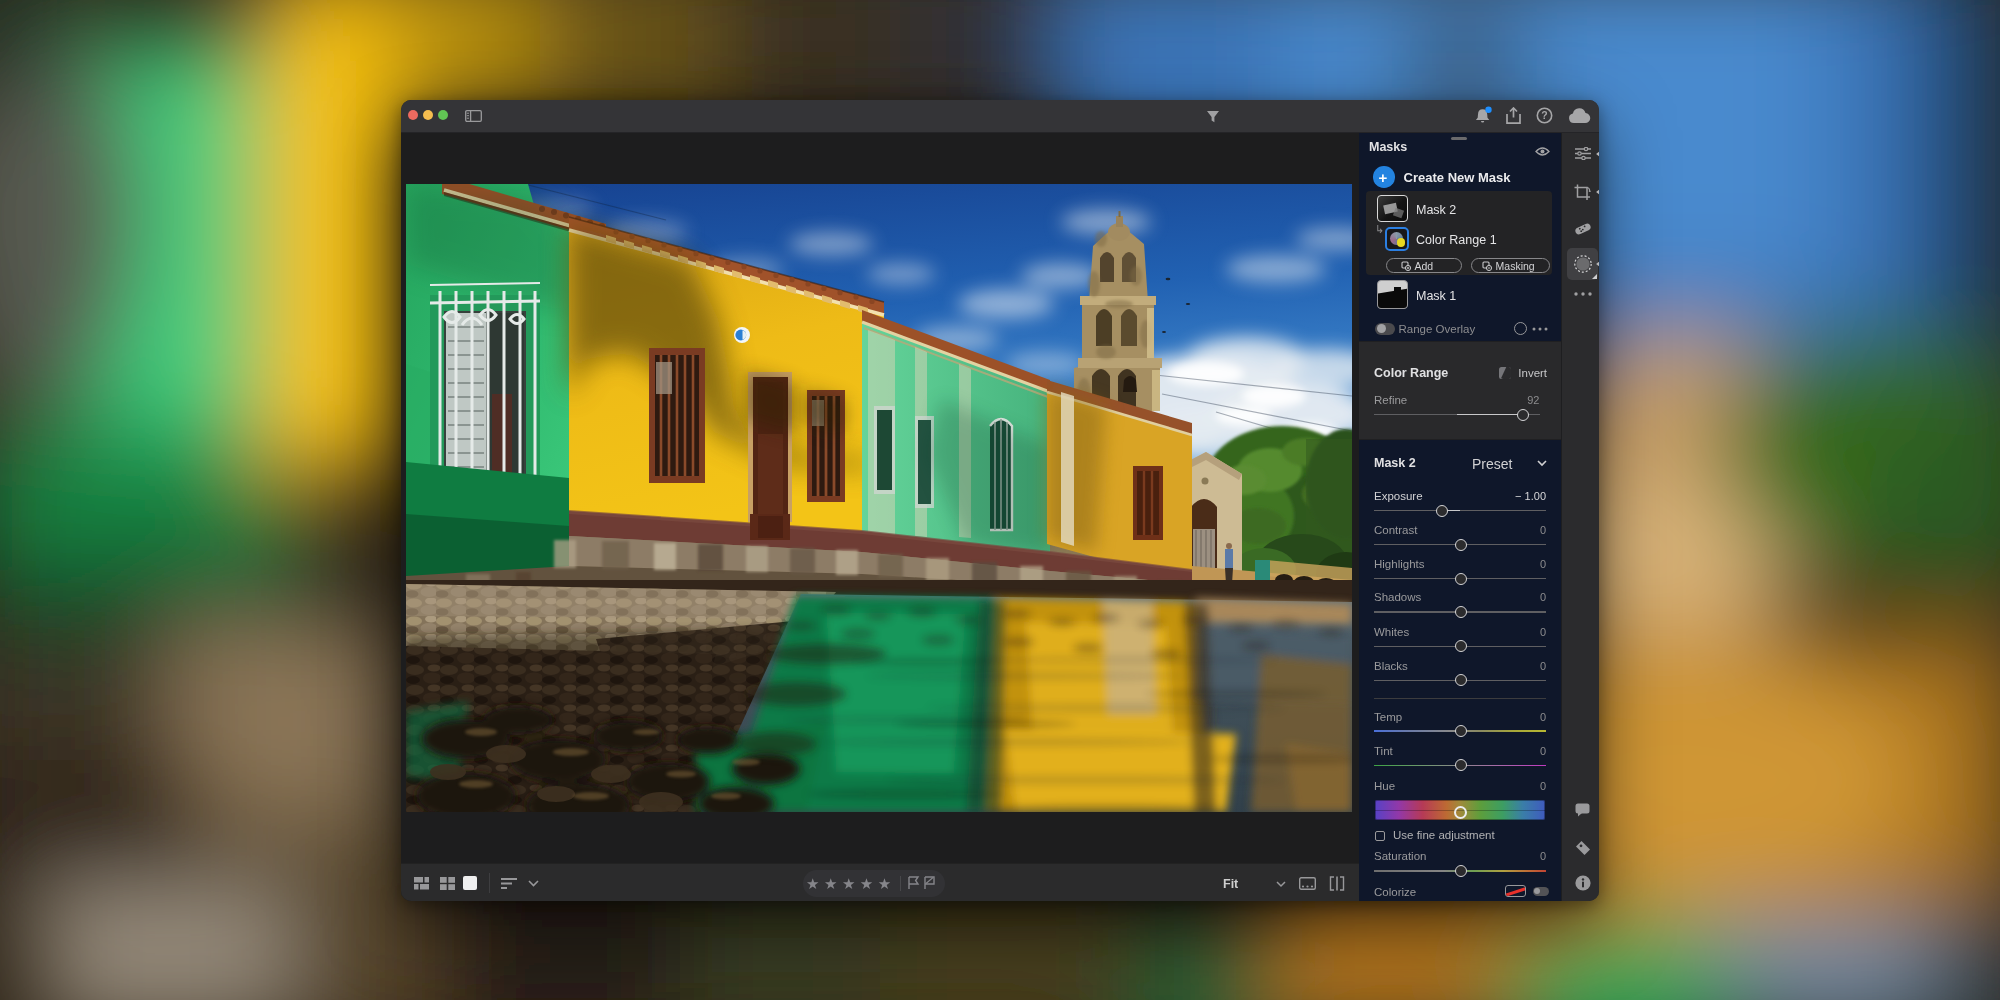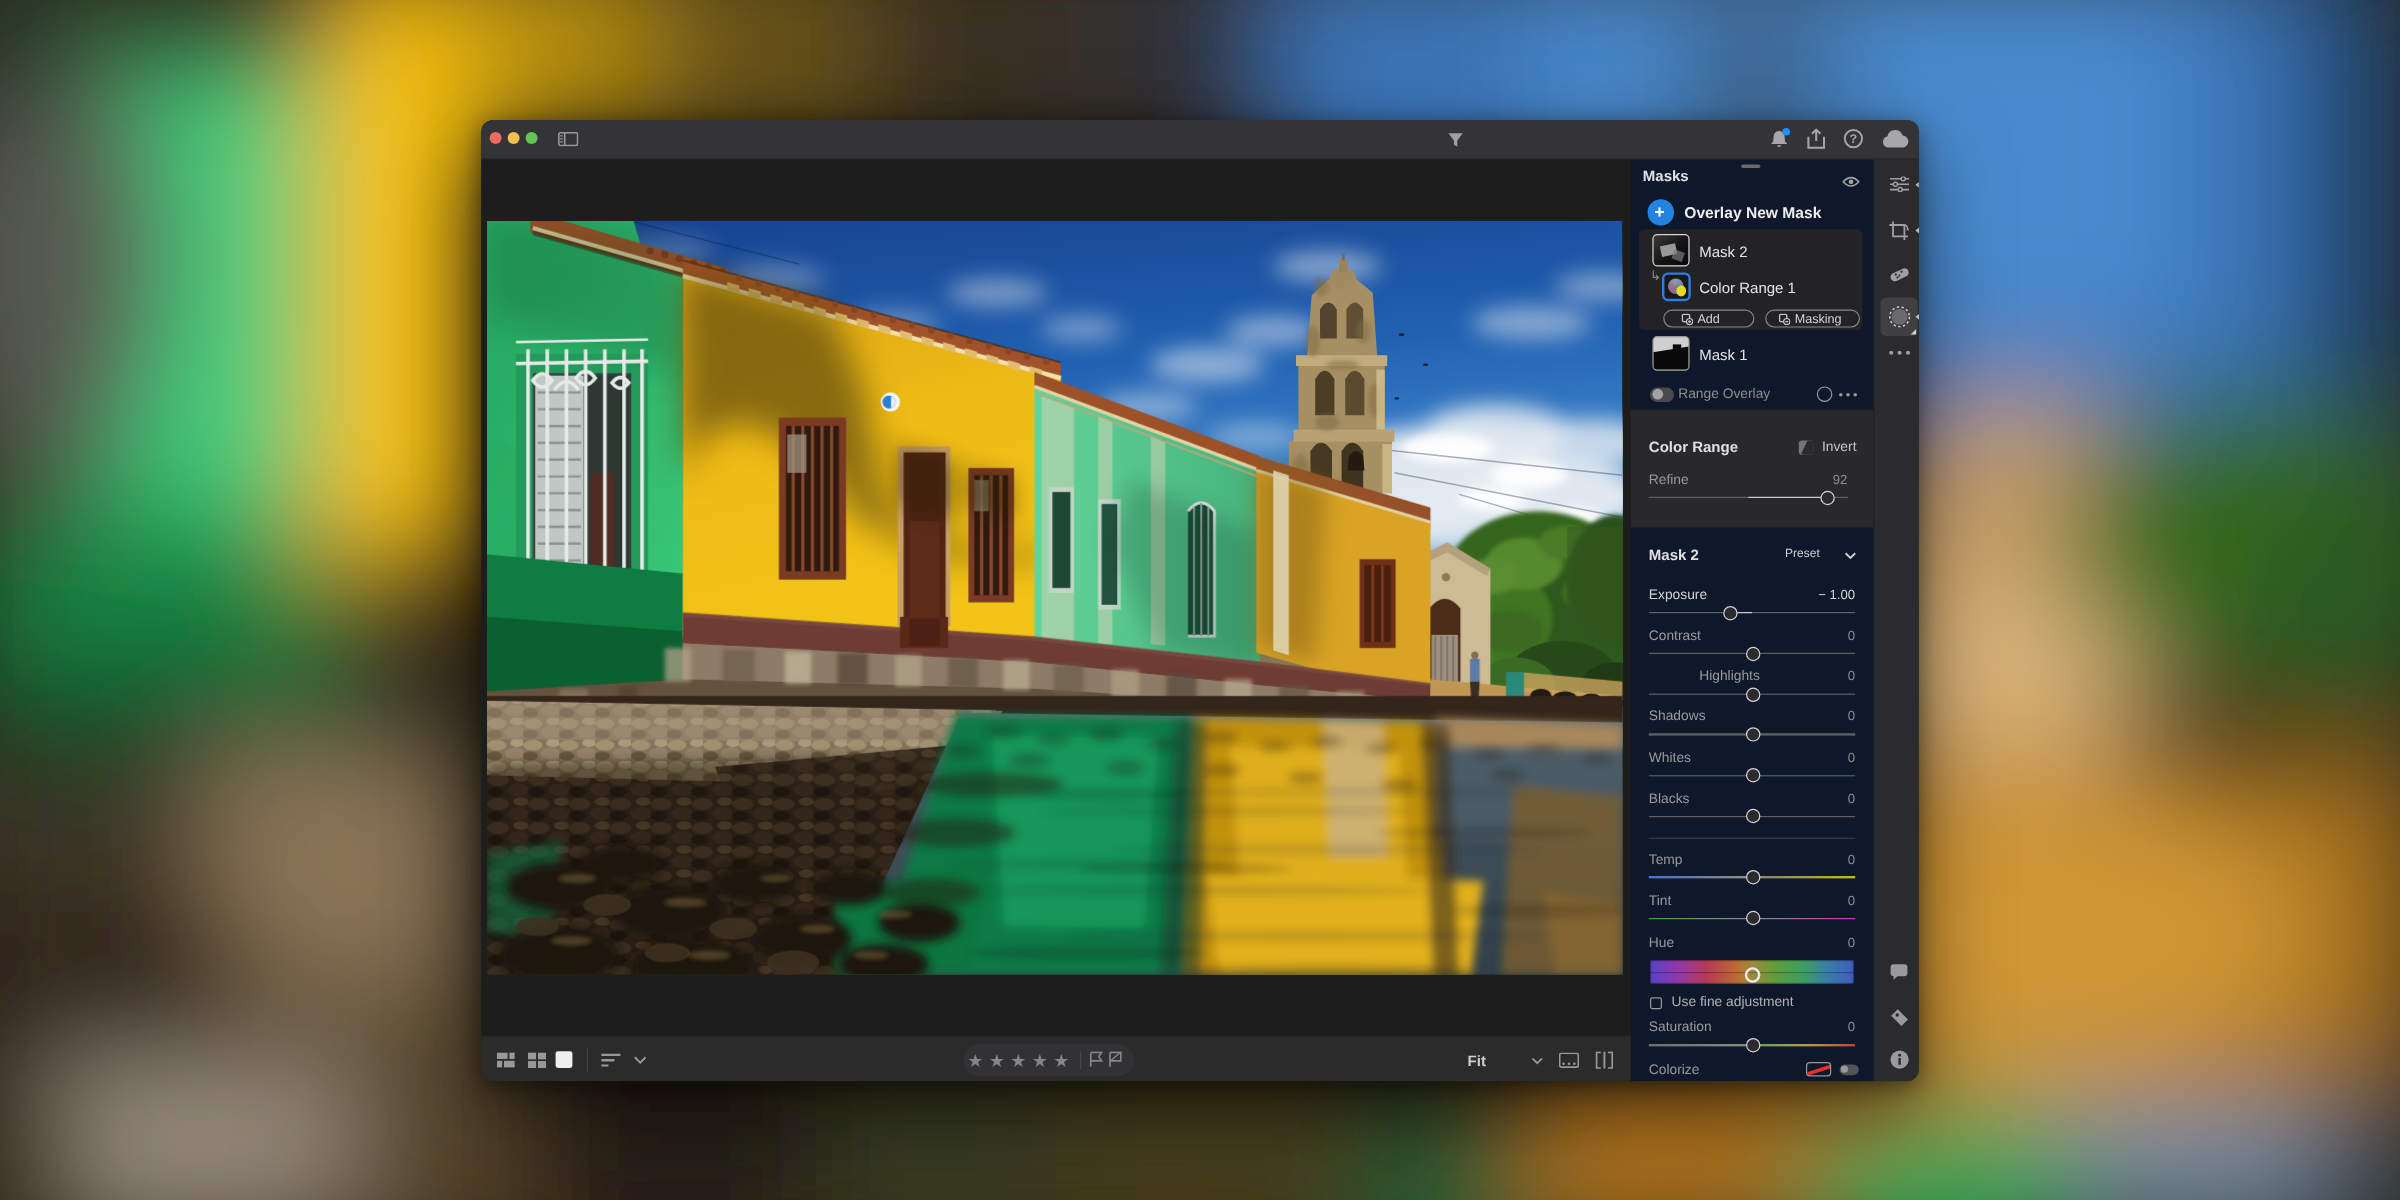--- a/index.html
+++ b/index.html
@@ -645,21 +645,21 @@
   </div>
   <div id="panel">
     <div class="abs" style="left:91.5px;top:4px;width:16px;height:3px;border-radius:1.5px;background:#6a6a6c;"></div>
     <span class="t" style="left:10px;top:6.5px;font-size:12.5px;font-weight:bold;color:#e2e2e4;">Masks</span>
     <svg class="abs" style="left:176px;top:13px" width="15" height="11" viewBox="0 0 15 11">
       <path d="M1,5.5 Q7.5,-1.5 14,5.5 Q7.5,12.5 1,5.5 Z" fill="none" stroke="#a2a2a4" stroke-width="1.3"></path>
       <circle cx="7.5" cy="5.5" r="2" fill="#a2a2a4"></circle>
     </svg>
     <div class="abs" style="left:14px;top:33px;width:21.6px;height:21.6px;border-radius:50%;background:#2383e0;"></div>
     <span class="t" style="left:19.5px;top:35.5px;font-size:15px;font-weight:bold;color:#fff;">+</span>
-    <span class="t" style="left:44.6px;top:37.1px;font-size:13px;font-weight:bold;color:#ececee;">Overlay New Mask</span>
+    <span class="t" style="left:44.6px;top:37.1px;font-size:13px;font-weight:bold;color:#ececee;">Create New Mask</span>
     <div class="abs" style="left:7px;top:58px;width:185.5px;height:83.5px;background:#232325;border-radius:4px;"></div>
     <div class="abs" style="left:17.6px;top:61.9px;width:31.3px;height:26.7px;border-radius:4px;border:1.5px solid #d8d8d8;box-sizing:border-box;background:linear-gradient(135deg,#3a3a3a 0%,#141414 55%,#0a0a0a 100%);overflow:hidden;">
       <div class="abs" style="left:6px;top:8px;width:13px;height:9px;background:#b8b8b8;transform:rotate(-12deg);opacity:.8"></div>
       <div class="abs" style="left:16px;top:13px;width:9px;height:8px;background:#7a7a7a;transform:rotate(20deg);opacity:.7"></div>
     </div>
     <span class="t" style="left:57px;top:70px;font-size:12.5px;color:#e4e4e6;">Mask 2</span>
     <span class="t" style="left:16px;top:90px;font-size:11px;color:#8a8a8c;">↳</span>
     <div class="abs" style="left:25.8px;top:94.4px;width:23.8px;height:23.8px;border-radius:5px;border:2px solid #2b7fe2;box-sizing:border-box;background:#18181a;overflow:hidden;">
       <div class="abs" style="left:3px;top:3px;width:13px;height:13px;border-radius:50%;background:conic-gradient(#8a9aa8,#5a7a9a,#9a6a8a,#8a9aa8);"></div>
       <div class="abs" style="left:10px;top:9px;width:8.5px;height:8.5px;border-radius:50%;background:#e8d820;"></div>
@@ -701,34 +701,34 @@
     <div class="abs" style="left:140.3px;top:233.9px;width:12px;height:12px;border-radius:2.5px;background:#76767a;overflow:hidden;">
       <div class="abs" style="left:5px;top:-2px;width:10px;height:16px;background:#2b2b2d;transform:rotate(25deg);"></div>
     </div>
     <span class="t" style="left:159.3px;top:233.9px;font-size:11.5px;color:#c6c6c8;">Invert</span>
     <span class="t" style="left:15px;top:261.0px;font-size:11.5px;color:#9a9a9c;">Refine</span>
       <span class="t" style="left:130.5px;top:261.0px;width:50px;text-align:right;font-size:11px;color:#8c8c8e;">92</span>
       <div class="abs" style="left:15px;top:280.7px;width:165.5px;height:1.6px;background:#5f5f62;"></div>
       <div class="abs" style="left:97.7px;top:280.6px;width:66.1px;height:1.8px;background:#c8c8ca;"></div>
       <div class="abs" style="left:157.8px;top:275.5px;width:12px;height:12px;border-radius:50%;background:#2b2b2d;border:1.8px solid #d4d4d6;box-sizing:border-box;"></div>
     <span class="t" style="left:15px;top:322.9px;font-size:12.5px;font-weight:bold;color:#e0e0e2;">Mask 2</span>
-    <span class="t" style="left:113px;top:323.4px;width:60px;text-align:center;font-size:10px;color:#d0d0d2;">Preset</span>
+    <span class="t" style="left:113px;top:323.4px;width:60px;text-align:left;font-size:14px;color:#d0d0d2;">Preset</span>
     <svg class="abs" style="left:178px;top:327px" width="10" height="7" viewBox="0 0 10 7">
       <path d="M1,1 L5,5 L9,1" fill="none" stroke="#d0d0d2" stroke-width="1.6"></path>
     </svg>
     <span class="t" style="left:15px;top:356.9px;font-size:11.5px;color:#d2d2d4;">Exposure</span>
       <span class="t" style="left:137px;top:356.9px;width:50px;text-align:right;font-size:11px;color:#d6d6d8;">− 1.00</span>
       <div class="abs" style="left:15px;top:376.7px;width:172px;height:1.6px;background:#5f5f62;"></div>
       <div class="abs" style="left:82.6px;top:376.6px;width:18.9px;height:1.8px;background:#c8c8ca;"></div>
       <div class="abs" style="left:76.6px;top:371.5px;width:12px;height:12px;border-radius:50%;background:#2b2b2d;border:1.8px solid #d4d4d6;box-sizing:border-box;"></div>
     <span class="t" style="left:15px;top:390.9px;font-size:11.5px;color:#9a9a9c;">Contrast</span>
       <span class="t" style="left:137px;top:390.9px;width:50px;text-align:right;font-size:11px;color:#8c8c8e;">0</span>
       <div class="abs" style="left:15px;top:410.7px;width:172px;height:1.6px;background:#5f5f62;"></div>
       <div class="abs" style="left:95.5px;top:405.5px;width:12px;height:12px;border-radius:50%;background:#2b2b2d;border:1.8px solid #d4d4d6;box-sizing:border-box;"></div>
-    <span class="t" style="left:15px;top:425.0px;font-size:11.5px;color:#9a9a9c;margin-left:42px;">Highlights</span>
+    <span class="t" style="left:15px;top:425.0px;font-size:11.5px;color:#9a9a9c;">Highlights</span>
       <span class="t" style="left:137px;top:425.0px;width:50px;text-align:right;font-size:11px;color:#8c8c8e;">0</span>
       <div class="abs" style="left:15px;top:444.8px;width:172px;height:1.6px;background:#5f5f62;"></div>
       <div class="abs" style="left:95.5px;top:439.6px;width:12px;height:12px;border-radius:50%;background:#2b2b2d;border:1.8px solid #d4d4d6;box-sizing:border-box;"></div>
     <span class="t" style="left:15px;top:458.4px;font-size:11.5px;color:#9a9a9c;">Shadows</span>
       <span class="t" style="left:137px;top:458.4px;width:50px;text-align:right;font-size:11px;color:#8c8c8e;">0</span>
       <div class="abs" style="left:15px;top:478.2px;width:172px;height:1.6px;background:#5f5f62;"></div>
       <div class="abs" style="left:95.5px;top:473.0px;width:12px;height:12px;border-radius:50%;background:#2b2b2d;border:1.8px solid #d4d4d6;box-sizing:border-box;"></div>
     <span class="t" style="left:15px;top:492.7px;font-size:11.5px;color:#9a9a9c;">Whites</span>
       <span class="t" style="left:137px;top:492.7px;width:50px;text-align:right;font-size:11px;color:#8c8c8e;">0</span>
       <div class="abs" style="left:15px;top:512.5px;width:172px;height:1.6px;background:#5f5f62;"></div>

